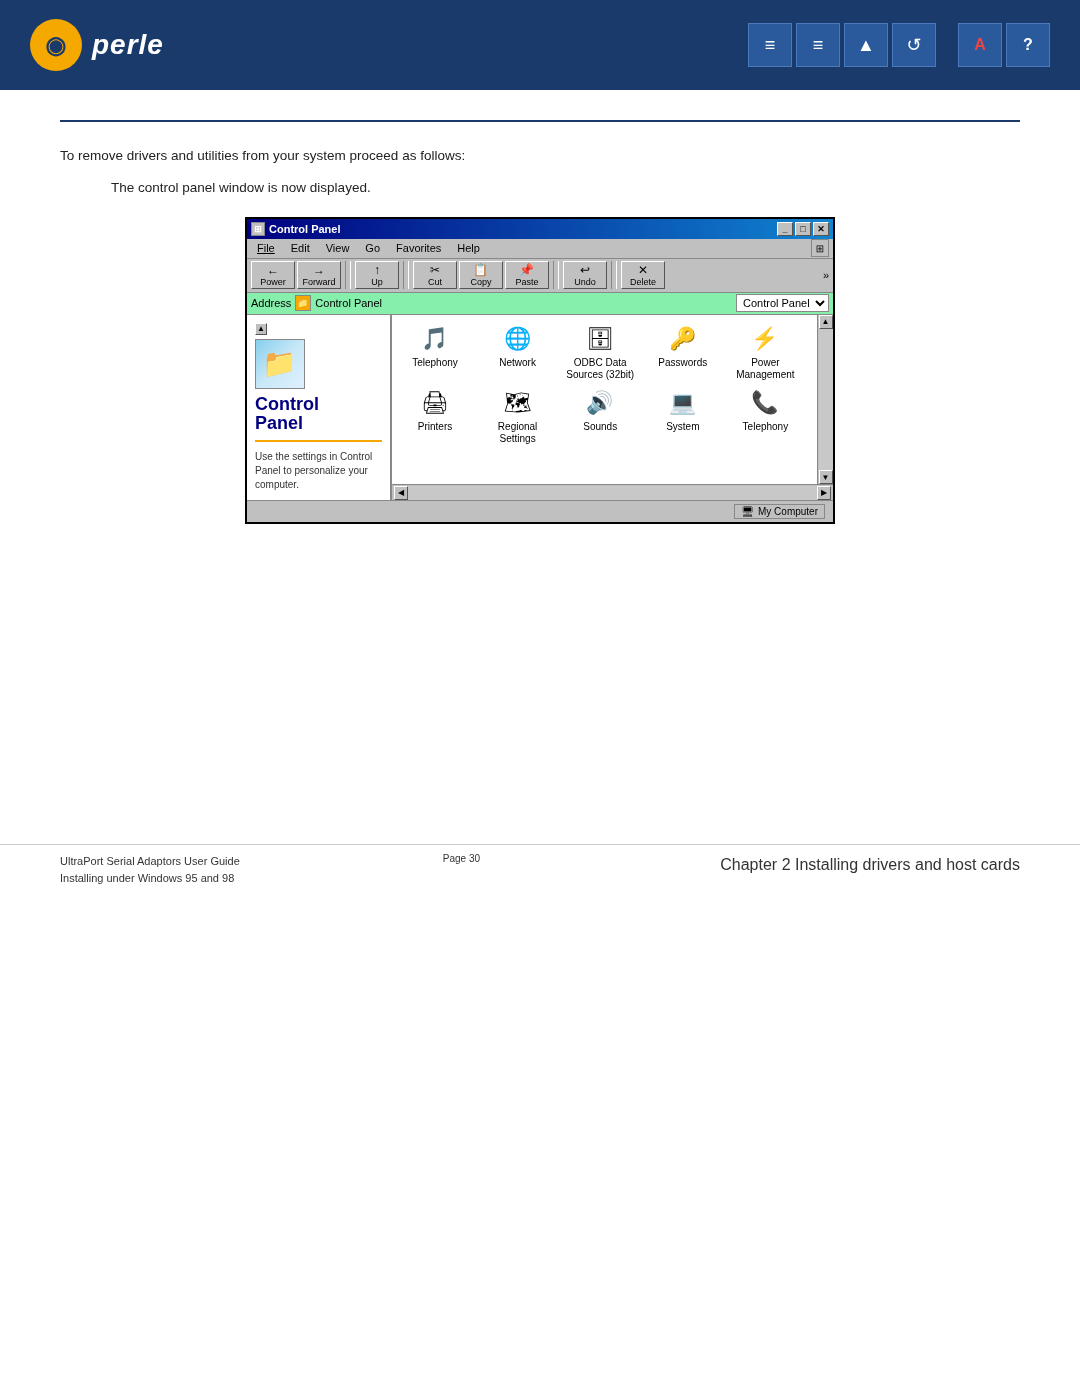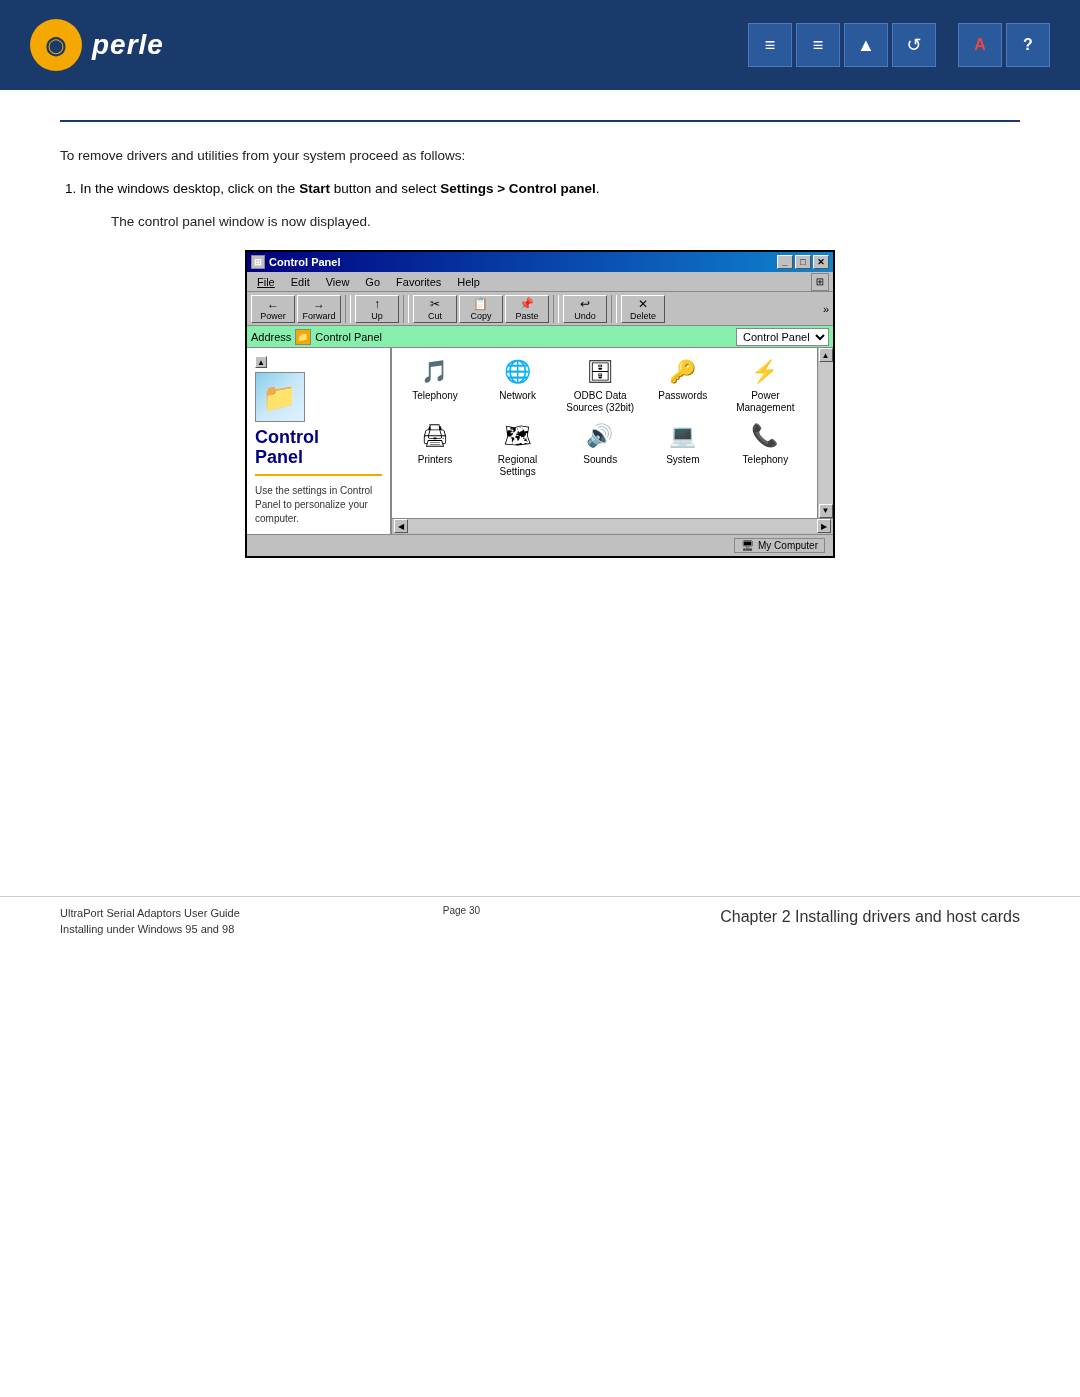--- a/index.html
+++ b/index.html
@@ -452,21 +452,21 @@
       align-items: center;
       gap: 4px;
       border: 1px solid #888;
       padding: 1px 6px;
       font-size: 10px;
     }
 
     
     .footer {
       position: absolute;
-      bottom: 12px;
+      bottom: 30px;
       left: 0;
       right: 0;
       padding: 0 60px;
       border-top: 1px solid #ccc;
       padding-top: 8px;
       display: flex;
       justify-content: space-between;
       align-items: flex-start;
     }
 
@@ -527,25 +527,20 @@
     <div class="header-icon-btn" style="font-size:16px;font-weight:bold;color:#e44;">A</div>
     <div class="header-icon-btn" style="font-size:16px;font-weight:bold;">?</div>
   </div>
 </div>
 
 <div class="content">
   <hr class="section-underline">
 
   <p class="body-text">To remove drivers and utilities from your system proceed as follows:</p>
 
-  <ol class="step-list">
-    <li>
-      <span>In the windows desktop, click on the <strong>Start</strong> button and select <strong>Settings &gt; Control panel</strong>.</span>
-    </li>
-  </ol>
 
   <p class="sub-text">The control panel window is now displayed.</p>
 
   <div class="screenshot-wrapper">
     <div class="win95-window">
 
       <div class="win95-titlebar">
         <div class="win95-titlebar-title">
           <div class="win95-titlebar-icon">⊞</div>
           <span>Control Panel</span>

